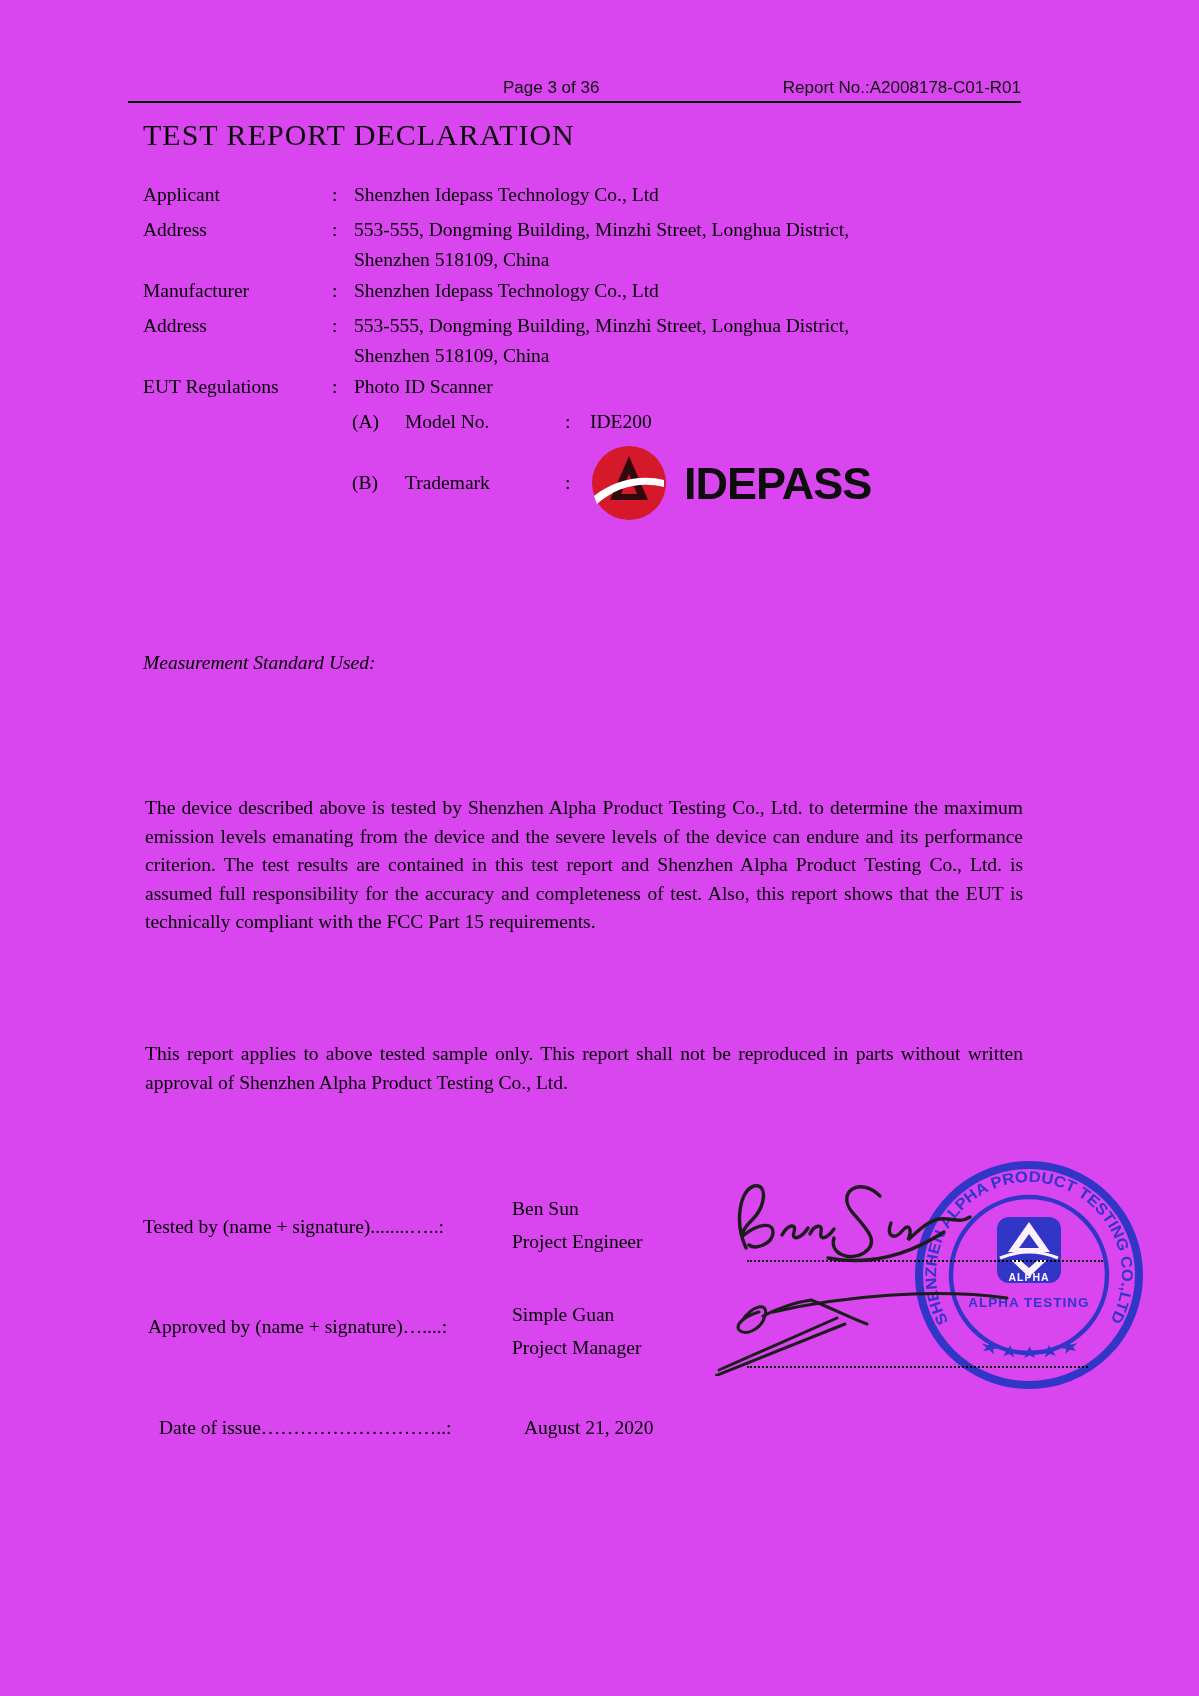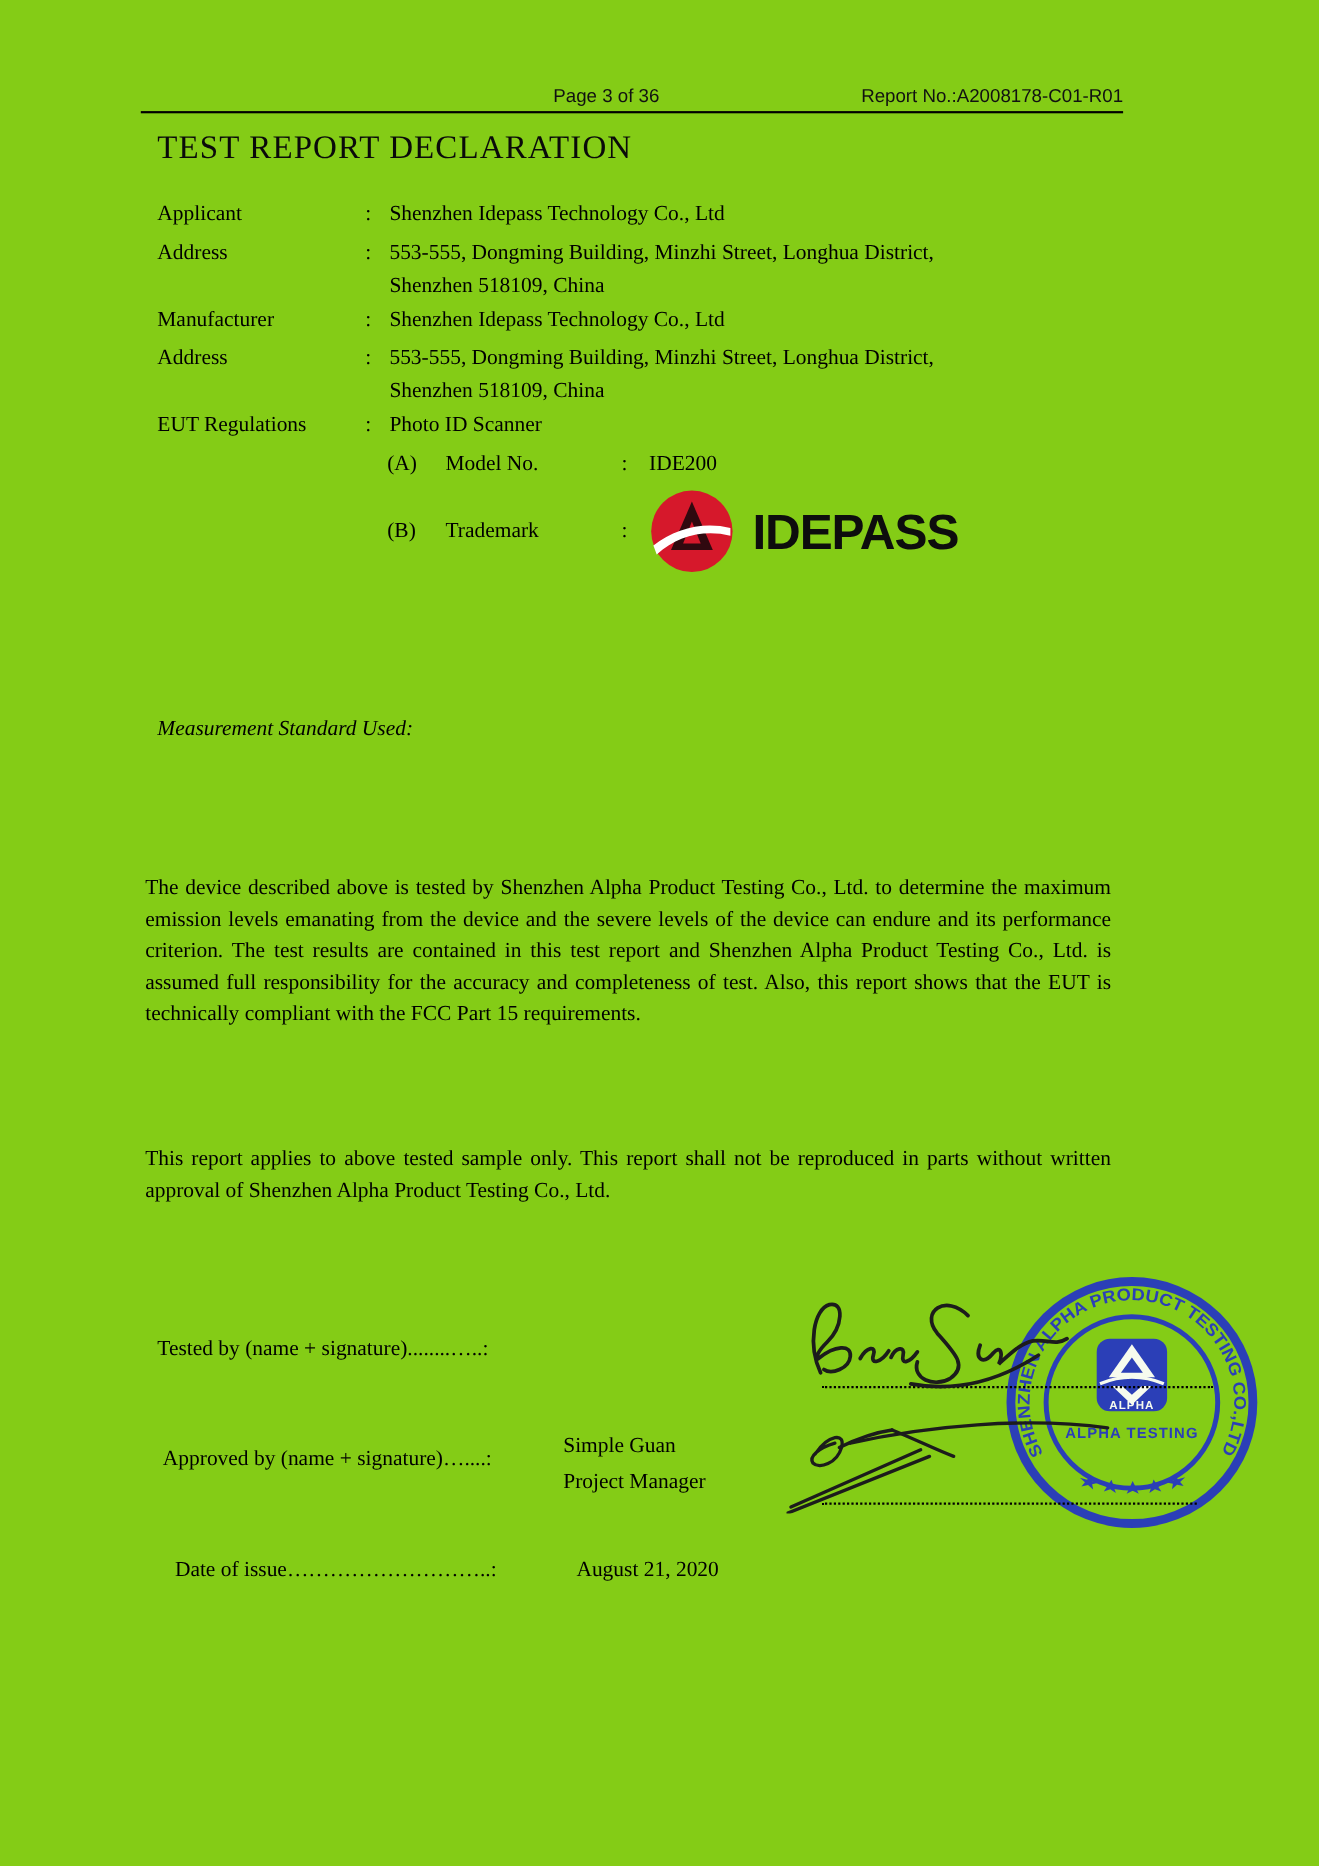--- a/index.html
+++ b/index.html
@@ -1,19 +1,19 @@
 <!DOCTYPE html>
 <html><head>
 <meta charset="utf-8">
 <style>
   html,body{margin:0;padding:0;background:#888;}
   .page{
     position:relative;
     width:1199px;height:1696px;
-    background:#84cc16;
+    background:#d946ef;
     margin:0 auto;
     font-family:"Liberation Serif", serif;
     color:#000;
     overflow:hidden;
   }
   .abs{position:absolute;}
   
   .hdr{font-family:"Liberation Sans", sans-serif;font-size:17px;color:#111;}
   .hdr-rule{left:128px;top:101px;width:893px;border-top:2px solid #000;height:0;}
   
@@ -28,21 +28,21 @@
   .sub-label{width:160px;flex:none;}
   .sub-colon{width:25px;flex:none;}
   
   .brandword{
     font-family:"Liberation Sans", sans-serif;
     font-weight:900;font-size:45px;line-height:45px;
     letter-spacing:-1px;color:#0d0d0d;
     transform:scaleY(1.0);
   }
   
-  .body-text{left:132px;width:878px;font-size:19.5px;line-height:28.5px;text-align:justify;}
+  .body-text{left:145px;width:878px;font-size:19.5px;line-height:28.5px;text-align:justify;}
   .std-bold{font-weight:700;}
   
   .sig-label{font-size:19.5px;}
   .sig-name{font-size:19.5px;line-height:33px;}
   .dotline{border-top:2.5px dotted #000;height:0;z-index:6;}
   .stamp-wrap{z-index:3;opacity:0.93;}
   .sig-ink{z-index:7;}
 </style>
 </head>
 <body>
@@ -109,20 +109,24 @@
     </svg>
     <span class="brandword">IDEPASS</span>
   </div>
 
   <div class="abs" style="left:143px;top:652px;font-size:19.5px;font-style:italic;">Measurement Standard Used:</div>
 
   <div class="abs body-text" style="top:794px;">The device described above is tested by Shenzhen Alpha Product Testing Co., Ltd. to determine the maximum emission levels emanating from the device and the severe levels of the device can endure and its performance criterion. The test results are contained in this test report and Shenzhen Alpha Product Testing Co., Ltd. is assumed full responsibility for the accuracy and completeness of test. Also, this report shows that the EUT is technically compliant with the FCC Part 15 requirements.</div>
   <div class="abs body-text" style="top:1040px;">This report applies to above tested sample only. This report shall not be reproduced in parts without written approval of Shenzhen Alpha Product Testing Co., Ltd.</div>
 
   <div class="abs sig-label" style="left:143px;top:1216px;">Tested by (name + signature)........…..:</div>
+  <div class="abs sig-name" style="left:512px;top:1192px;">
+    <span>Ben Sun</span><br>
+    <span>Project Engineer</span>
+  </div>
 
   <div class="abs sig-label" style="left:148px;top:1316px;">Approved by (name + signature)…....:</div>
   <div class="abs sig-name" style="left:512px;top:1298px;">
     <span>Simple Guan</span><br>
     <span>Project Manager</span>
   </div>
 
   <div class="abs sig-label" style="left:143px;top:1417px;margin-left:16px;">Date of issue………………………..:</div>
   <div class="abs sig-label" style="left:512px;top:1417px;margin-left:12px;">August 21, 2020</div>
 

